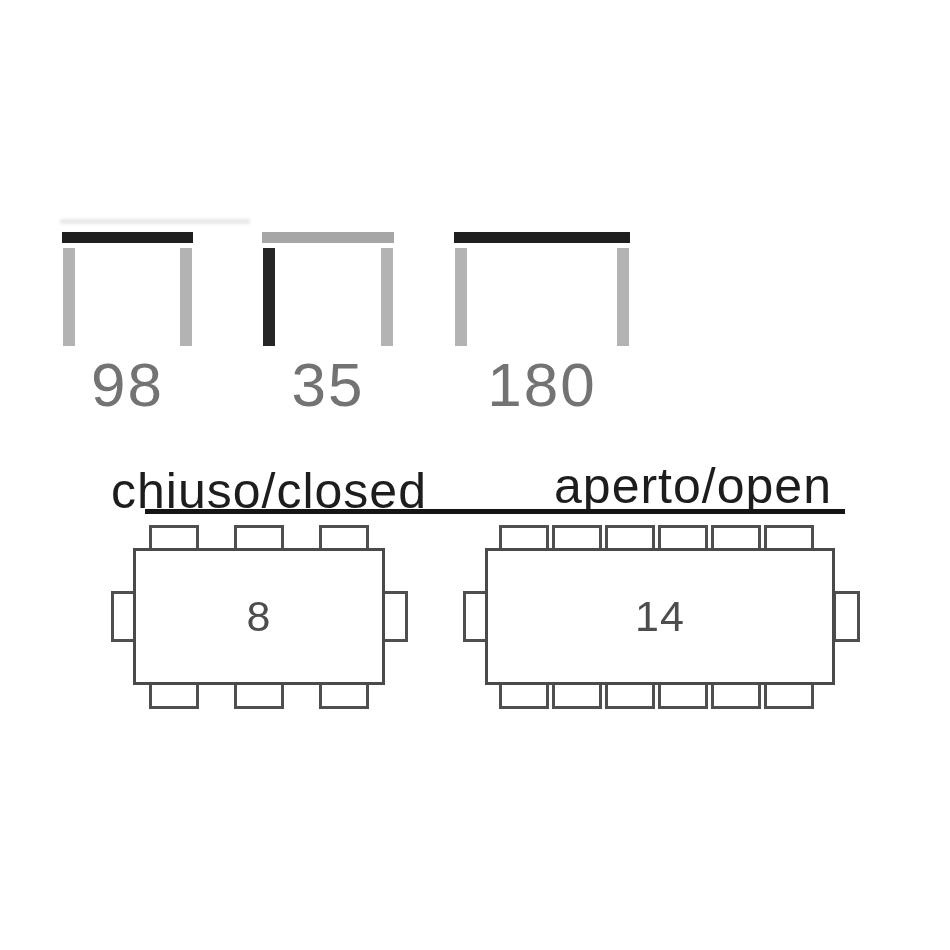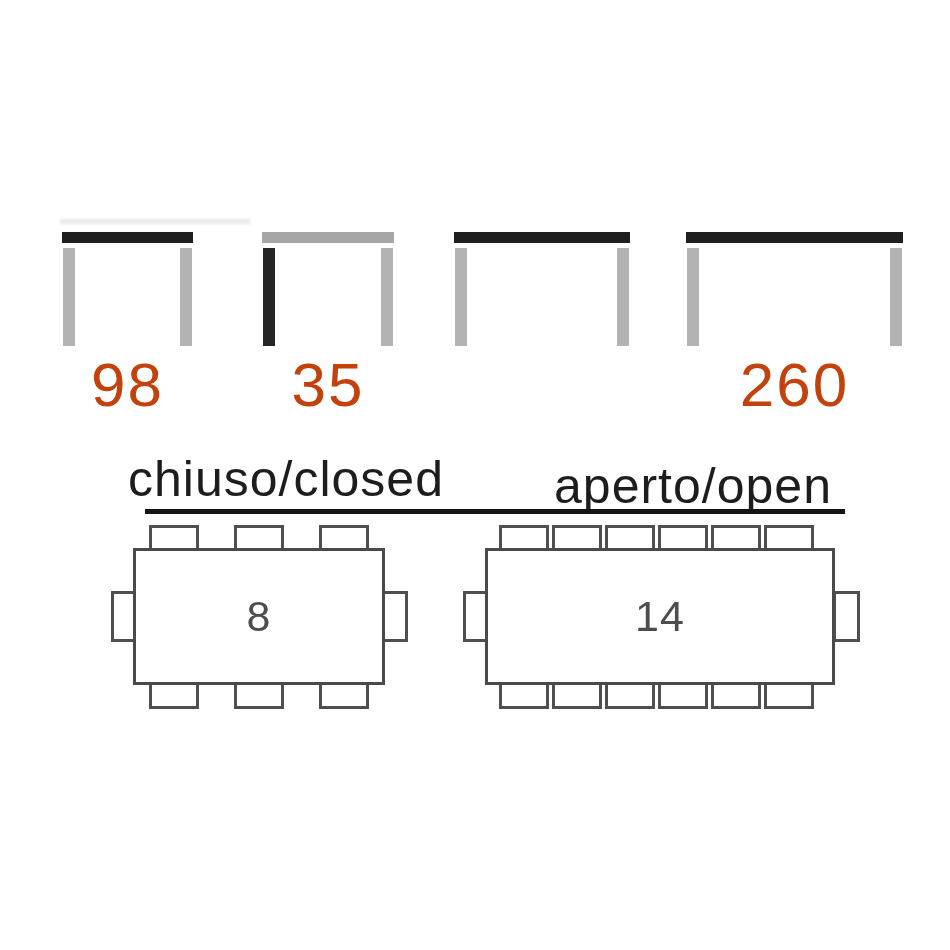--- a/index.html
+++ b/index.html
@@ -12,33 +12,33 @@
   .sideview{position:absolute; top:232px; height:190px;}
   .sv0{left:62px;  width:131px;}
   .sv1{left:262px; width:132px;}
   .sv2{left:454px; width:176px;}
   .sv3{left:686px; width:217px;}
   .tabletop-bar{position:absolute; top:0; left:0; right:0; height:11px; background:#1f1f1f;}
   .leg{position:absolute; top:16px; width:12px; height:98px; background:#b3b3b3;}
   .leg-l{left:1px;} .leg-r{right:1px;}
   .dim{
     position:absolute; top:122px; left:-40px; right:-40px; text-align:center;
-    font-size:62px; line-height:1; color:#c2410c; letter-spacing:2px; font-weight:400;
+    font-size:62px; line-height:1; color:#737373; letter-spacing:2px; font-weight:400;
   }
   .ghost-line{
     position:absolute; top:-13px; left:-2px; width:190px; height:5px;
     background:#e2e2e2; opacity:.8; filter:blur(1.6px);
   }
 
   
   .section-label{
     position:absolute; top:452px; width:360px; text-align:center;
     font-size:50px; line-height:1.1; color:#1d1d1d; letter-spacing:1px;
   }
-  .label-closed{left:106px;}
+  .label-closed{left:89px;margin-top:12px;}
   .label-open{left:513px;margin-top:7px;}
   .rule{position:absolute; left:145px; top:509px; width:700px; height:5px; background:#151515;}
 
   
   .topview{position:absolute; top:525px; height:185px;}
   .tv-closed{left:111px; width:297px;}
   .tv-open{left:463px; width:397px;}
 
   .chair-row{
     position:absolute; left:22px; display:flex; justify-content:space-between;
@@ -84,28 +84,23 @@
     <div class="tabletop-bar" style="background: rgb(166, 166, 166);"></div>
     <div class="leg leg-l" style="background: rgb(38, 38, 38);"></div>
     <div class="leg leg-r" style="background: rgb(179, 179, 179);"></div>
     <div class="dim">35</div>
   </div>
 
   <div class="sideview sv2">
     <div class="tabletop-bar" style="background: rgb(31, 31, 31);"></div>
     <div class="leg leg-l" style="background: rgb(179, 179, 179);"></div>
     <div class="leg leg-r" style="background: rgb(179, 179, 179);"></div>
+    <div class="dim">180</div>
   </div>
 
-  <div class="sideview sv3">
-    <div class="tabletop-bar" style="background: rgb(31, 31, 31);"></div>
-    <div class="leg leg-l" style="background: rgb(179, 179, 179);"></div>
-    <div class="leg leg-r" style="background: rgb(179, 179, 179);"></div>
-    <div class="dim">260</div>
-  </div>
 
   <div class="section-label label-closed">chiuso/closed</div>
   <div class="section-label label-open">aperto/open</div>
   <div class="rule"></div>
 
   <div class="topview tv-closed">
     <div class="chair-row row-top">
         <div class="chair"></div>
         <div class="chair"></div>
         <div class="chair"></div>

